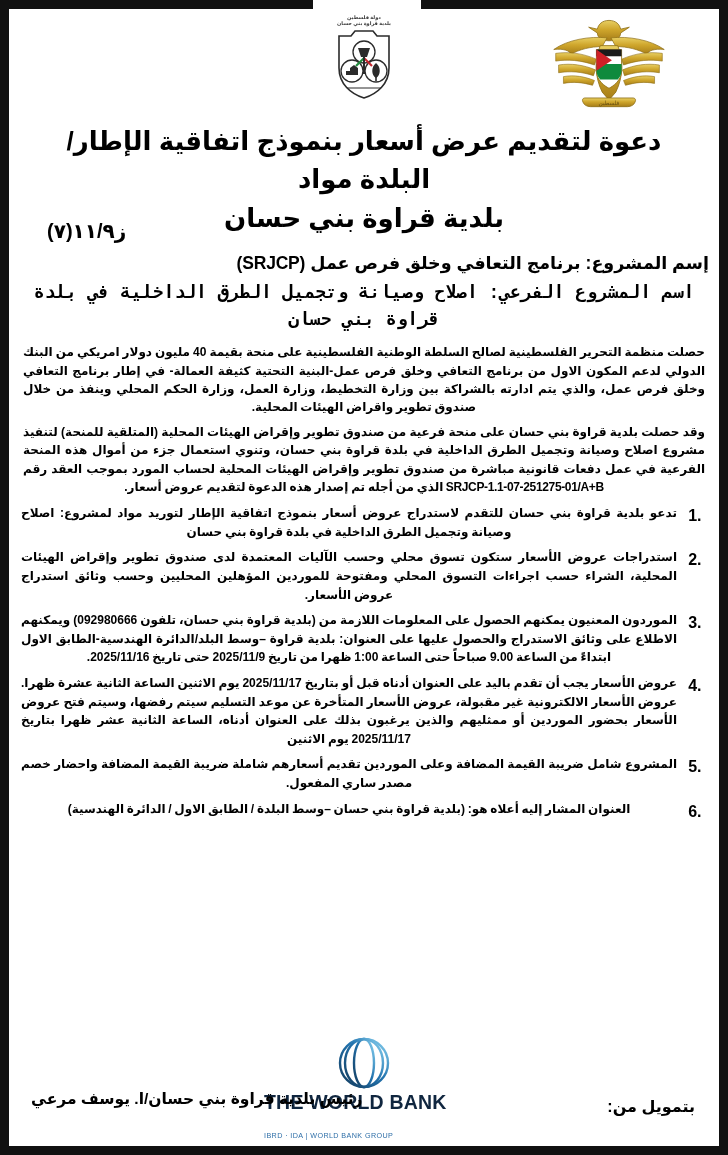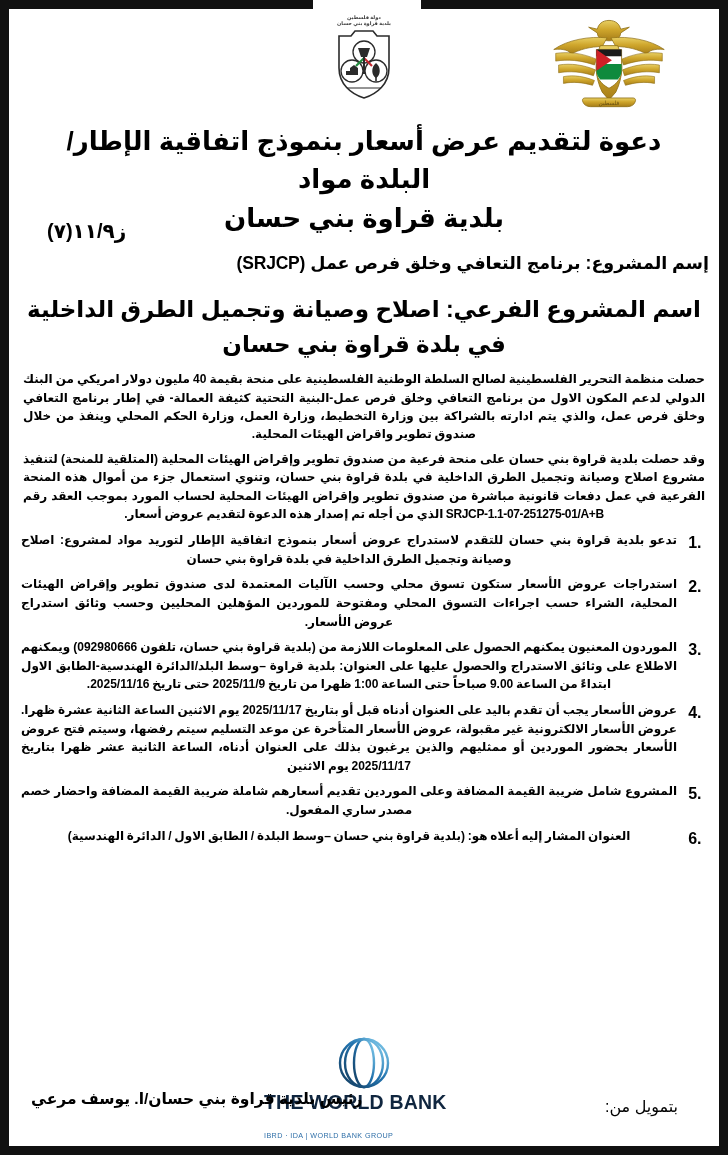--- a/index.html
+++ b/index.html
@@ -168,24 +168,25 @@
     text-align: right;
     font-weight: bold;
     font-size: 17.5px;
     margin-top: 12px;
     line-height: 1.5;
     letter-spacing: -0.2px;
   }
   .subproject-line {
     text-align: center;
     font-weight: bold;
-    font-size: 23px;
-    margin-top: 16px;
+    font-size: 18px;
+    margin-top: 4px;
     line-height: 1.5;
     letter-spacing: -0.3px;
+    font-family: Liberation Mono, monospace;
   }
 
   
   .para {
     text-align: justify;
     text-align-last: center;
     font-weight: bold;
     font-size: 12px;
     line-height: 1.52;
     margin: 9px 4px 0 4px;
@@ -252,23 +253,23 @@
   .wb-sub {
     direction: ltr;
     font-size: 7.2px;
     color: #2f6fa8;
     letter-spacing: 0.4px;
     margin-top: 19px;
     font-weight: normal;
   }
   .funded-by {
     position: absolute;
-    right: 41px;
+    right: 24px;
     bottom: 26px;
-    font-weight: normal;
+    font-weight: bold;
     font-size: 16px;
   }
   .signature {
     position: absolute;
     left: 22px;
     bottom: 34px;
     font-weight: bold;
     font-size: 15.5px;
     letter-spacing: -0.3px;
   }

